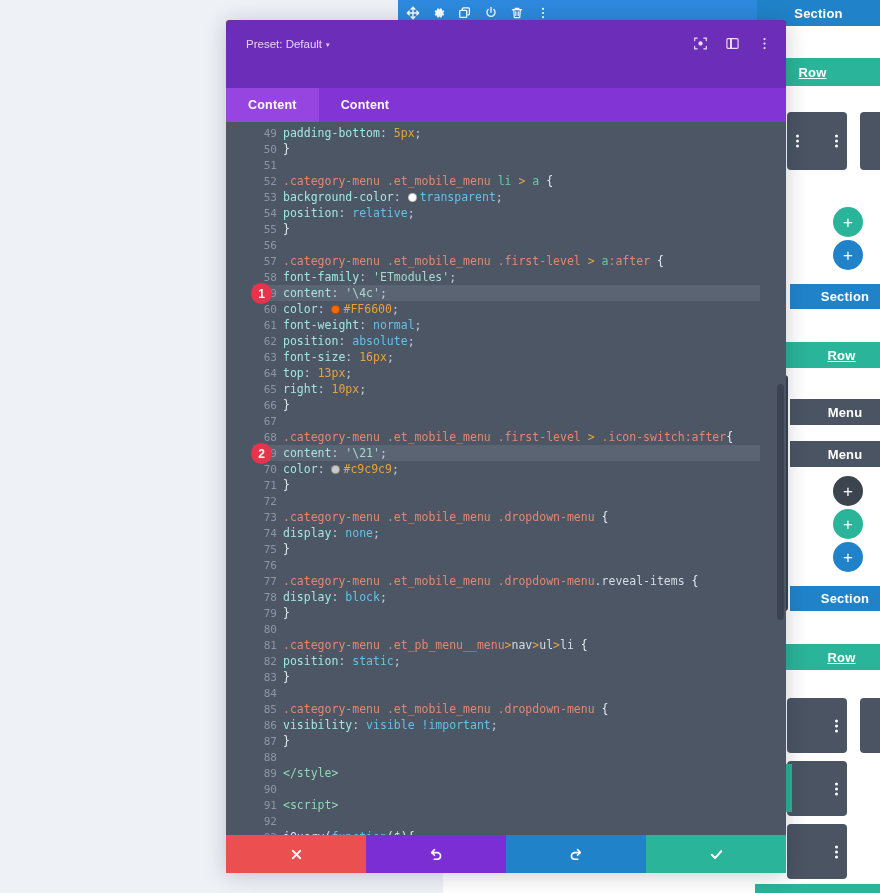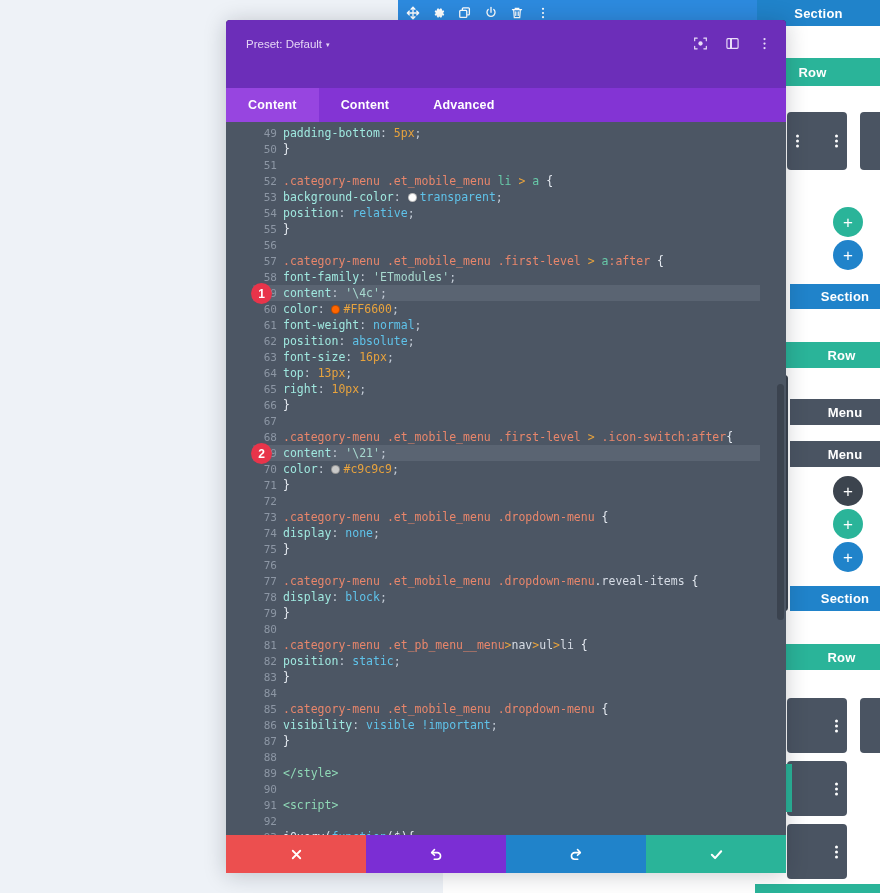--- a/index.html
+++ b/index.html
@@ -19,21 +19,21 @@
   .wp-white { position: absolute; background: #ffffff; }
 
   .bar {
     position: absolute;
     display: flex; align-items: center; justify-content: center;
     color: #fff; font-weight: bold; font-size: 13px;
     letter-spacing: .2px;
     border-radius: 3px;
   }
   .bar-section { background: #2083ca; }
-  .bar-row     { background: #2ab499; }
+  .bar-row     { background: #2ab499; text-decoration: underline; }
   .bar-module  { background: #4a5462; }
 
   .module-block {
     position: absolute;
     background: #4a5462;
     border-radius: 4px;
   }
   .module-dots {
     position: absolute; right: 9px; top: 50%;
     transform: translateY(-50%);
@@ -393,23 +393,20 @@
     </div>
   </div>
 
   <div id="modal-tabs">
     <div class="tab active">
       <span>Content</span>
     </div>
     <div class="tab">
       <span>Content</span>
     </div>
-    <div class="tab">
-      <span>Advanced</span>
-    </div>
   </div>
 
   <div id="code-area">
     <div id="code-pane">
       <div id="gutter-bg"></div>
       <div id="code-lines"><span class="cline"><span class="lnum">49</span><span class="ctxt"><span class="t-prop">padding-bottom</span><span class="t-punc">: </span><span class="t-num">5px</span><span class="t-punc">;</span></span></span><span class="cline"><span class="lnum">50</span><span class="ctxt"><span class="t-brace">}</span></span></span><span class="cline"><span class="lnum">51</span><span class="ctxt"></span></span><span class="cline"><span class="lnum">52</span><span class="ctxt"><span class="t-sel">.category-menu</span> <span class="t-sel">.et_mobile_menu</span> <span class="t-el">li</span> <span class="t-gt">&gt;</span> <span class="t-el">a</span> <span class="t-brace">{</span></span></span><span class="cline"><span class="lnum">53</span><span class="ctxt"><span class="t-prop">background-color</span><span class="t-punc">: </span><span class="swatch" style="background:#ffffff"></span><span class="t-kw">transparent</span><span class="t-punc">;</span></span></span><span class="cline"><span class="lnum">54</span><span class="ctxt"><span class="t-prop">position</span><span class="t-punc">: </span><span class="t-kw">relative</span><span class="t-punc">;</span></span></span><span class="cline"><span class="lnum">55</span><span class="ctxt"><span class="t-brace">}</span></span></span><span class="cline"><span class="lnum">56</span><span class="ctxt"></span></span><span class="cline"><span class="lnum">57</span><span class="ctxt"><span class="t-sel">.category-menu</span> <span class="t-sel">.et_mobile_menu</span> <span class="t-sel">.first-level</span> <span class="t-gt">&gt;</span> <span class="t-el">a</span><span class="t-sel">:after</span> <span class="t-brace">{</span></span></span><span class="cline"><span class="lnum">58</span><span class="ctxt"><span class="t-prop">font-family</span><span class="t-punc">: </span><span class="t-str">'ETmodules'</span><span class="t-punc">;</span></span></span><span class="cline hl-line"><span class="badge">1</span><span class="lnum">59</span><span class="ctxt"><span class="t-prop">content</span><span class="t-punc">: </span><span class="t-str">'\4c'</span><span class="t-punc">;</span></span></span><span class="cline"><span class="lnum">60</span><span class="ctxt"><span class="t-prop">color</span><span class="t-punc">: </span><span class="swatch" style="background:#FF6600"></span><span class="t-num">#FF6600</span><span class="t-punc">;</span></span></span><span class="cline"><span class="lnum">61</span><span class="ctxt"><span class="t-prop">font-weight</span><span class="t-punc">: </span><span class="t-kw">normal</span><span class="t-punc">;</span></span></span><span class="cline"><span class="lnum">62</span><span class="ctxt"><span class="t-prop">position</span><span class="t-punc">: </span><span class="t-kw">absolute</span><span class="t-punc">;</span></span></span><span class="cline"><span class="lnum">63</span><span class="ctxt"><span class="t-prop">font-size</span><span class="t-punc">: </span><span class="t-num">16px</span><span class="t-punc">;</span></span></span><span class="cline"><span class="lnum">64</span><span class="ctxt"><span class="t-prop">top</span><span class="t-punc">: </span><span class="t-num">13px</span><span class="t-punc">;</span></span></span><span class="cline"><span class="lnum">65</span><span class="ctxt"><span class="t-prop">right</span><span class="t-punc">: </span><span class="t-num">10px</span><span class="t-punc">;</span></span></span><span class="cline"><span class="lnum">66</span><span class="ctxt"><span class="t-brace">}</span></span></span><span class="cline"><span class="lnum">67</span><span class="ctxt"></span></span><span class="cline"><span class="lnum">68</span><span class="ctxt"><span class="t-sel">.category-menu</span> <span class="t-sel">.et_mobile_menu</span> <span class="t-sel">.first-level</span> <span class="t-gt">&gt;</span> <span class="t-sel">.icon-switch</span><span class="t-sel">:after</span><span class="t-brace">{</span></span></span><span class="cline hl-line"><span class="badge">2</span><span class="lnum">69</span><span class="ctxt"><span class="t-prop">content</span><span class="t-punc">: </span><span class="t-str">'\21'</span><span class="t-punc">;</span></span></span><span class="cline"><span class="lnum">70</span><span class="ctxt"><span class="t-prop">color</span><span class="t-punc">: </span><span class="swatch" style="background:#c9c9c9"></span><span class="t-num">#c9c9c9</span><span class="t-punc">;</span></span></span><span class="cline"><span class="lnum">71</span><span class="ctxt"><span class="t-brace">}</span></span></span><span class="cline"><span class="lnum">72</span><span class="ctxt"></span></span><span class="cline"><span class="lnum">73</span><span class="ctxt"><span class="t-sel">.category-menu</span> <span class="t-sel">.et_mobile_menu</span> <span class="t-sel">.dropdown-menu</span> <span class="t-brace">{</span></span></span><span class="cline"><span class="lnum">74</span><span class="ctxt"><span class="t-prop">display</span><span class="t-punc">: </span><span class="t-kw">none</span><span class="t-punc">;</span></span></span><span class="cline"><span class="lnum">75</span><span class="ctxt"><span class="t-brace">}</span></span></span><span class="cline"><span class="lnum">76</span><span class="ctxt"></span></span><span class="cline"><span class="lnum">77</span><span class="ctxt"><span class="t-sel">.category-menu</span> <span class="t-sel">.et_mobile_menu</span> <span class="t-sel">.dropdown-menu</span>.reveal-items <span class="t-brace">{</span></span></span><span class="cline"><span class="lnum">78</span><span class="ctxt"><span class="t-prop">display</span><span class="t-punc">: </span><span class="t-kw">block</span><span class="t-punc">;</span></span></span><span class="cline"><span class="lnum">79</span><span class="ctxt"><span class="t-brace">}</span></span></span><span class="cline"><span class="lnum">80</span><span class="ctxt"></span></span><span class="cline"><span class="lnum">81</span><span class="ctxt"><span class="t-sel">.category-menu</span> <span class="t-sel">.et_pb_menu__menu</span><span class="t-gt">&gt;</span>nav<span class="t-gt">&gt;</span>ul<span class="t-gt">&gt;</span>li <span class="t-brace">{</span></span></span><span class="cline"><span class="lnum">82</span><span class="ctxt"><span class="t-prop">position</span><span class="t-punc">: </span><span class="t-kw">static</span><span class="t-punc">;</span></span></span><span class="cline"><span class="lnum">83</span><span class="ctxt"><span class="t-brace">}</span></span></span><span class="cline"><span class="lnum">84</span><span class="ctxt"></span></span><span class="cline"><span class="lnum">85</span><span class="ctxt"><span class="t-sel">.category-menu</span> <span class="t-sel">.et_mobile_menu</span> <span class="t-sel">.dropdown-menu</span> <span class="t-brace">{</span></span></span><span class="cline"><span class="lnum">86</span><span class="ctxt"><span class="t-prop">visibility</span><span class="t-punc">: </span><span class="t-kw">visible</span> <span class="t-imp">!important</span><span class="t-punc">;</span></span></span><span class="cline"><span class="lnum">87</span><span class="ctxt"><span class="t-brace">}</span></span></span><span class="cline"><span class="lnum">88</span><span class="ctxt"></span></span><span class="cline"><span class="lnum">89</span><span class="ctxt"><span class="t-tag">&lt;/style&gt;</span></span></span><span class="cline"><span class="lnum">90</span><span class="ctxt"></span></span><span class="cline"><span class="lnum">91</span><span class="ctxt"><span class="t-tag">&lt;script&gt;</span></span></span><span class="cline"><span class="lnum">92</span><span class="ctxt"></span></span><span class="cline"><span class="lnum">93</span><span class="ctxt"><span class="t-val">jQuery(</span><span class="t-imp">function</span><span class="t-brace">($){</span></span></span></div>
     </div>
     <div id="code-scrollbar-inner"></div>
   </div>
 

